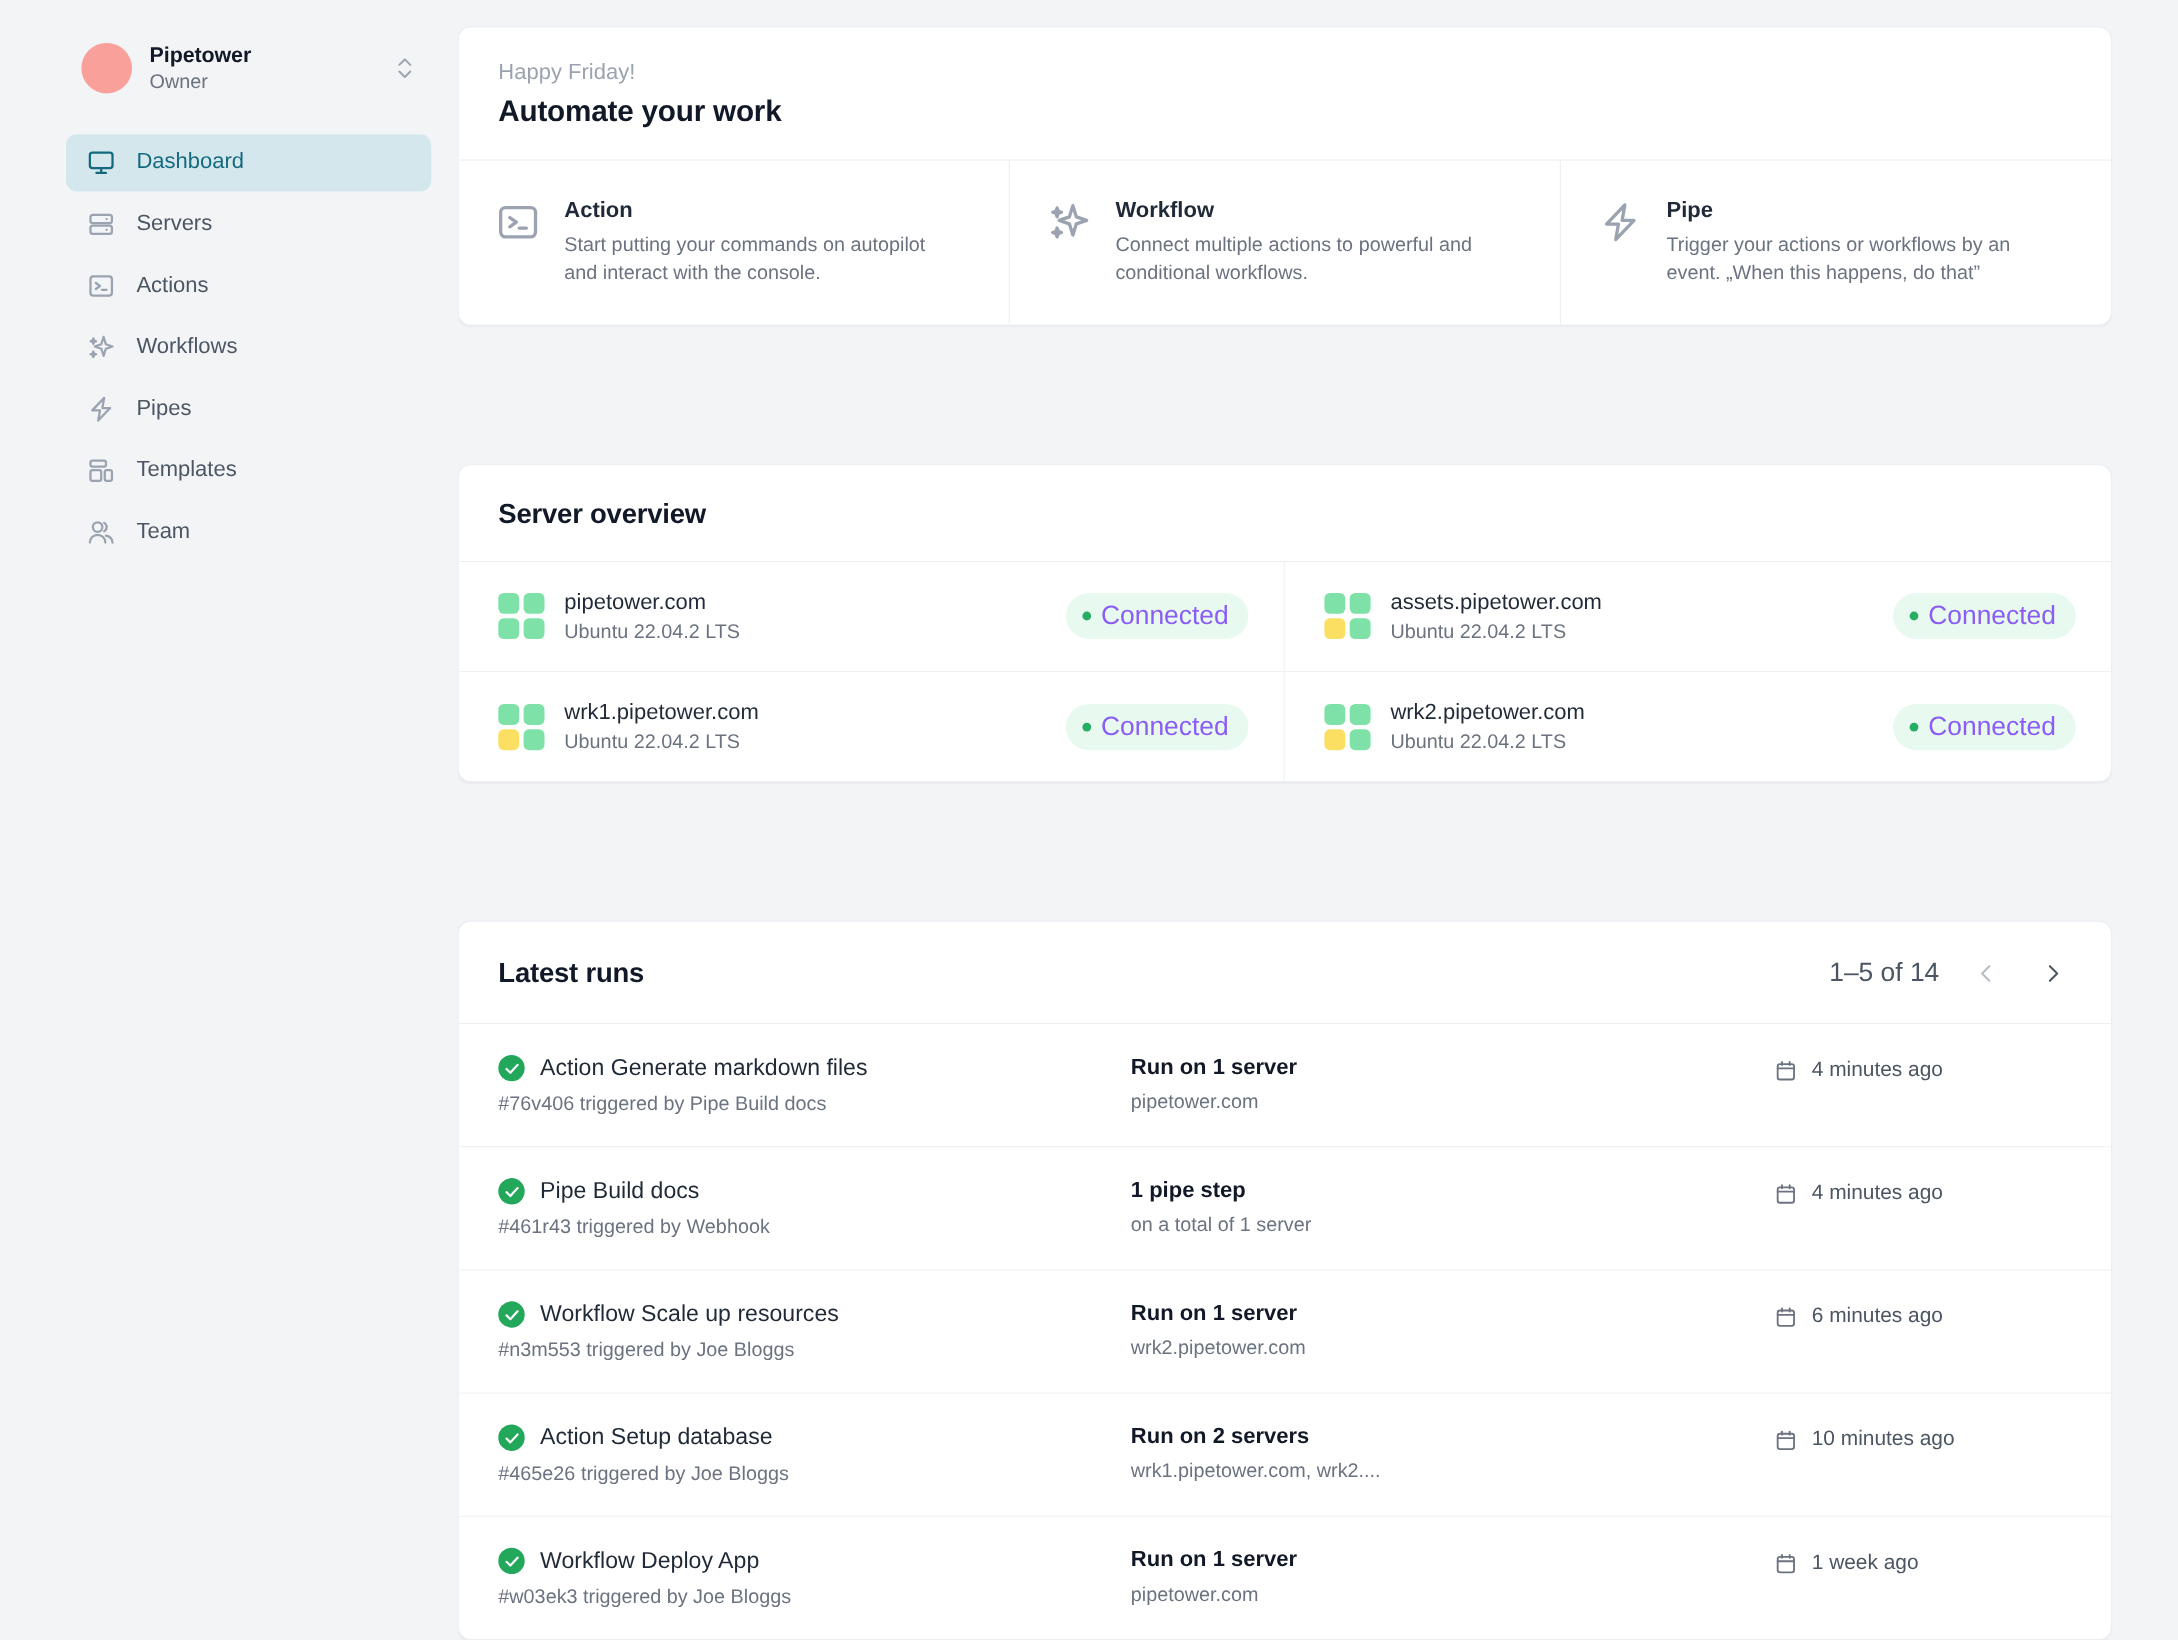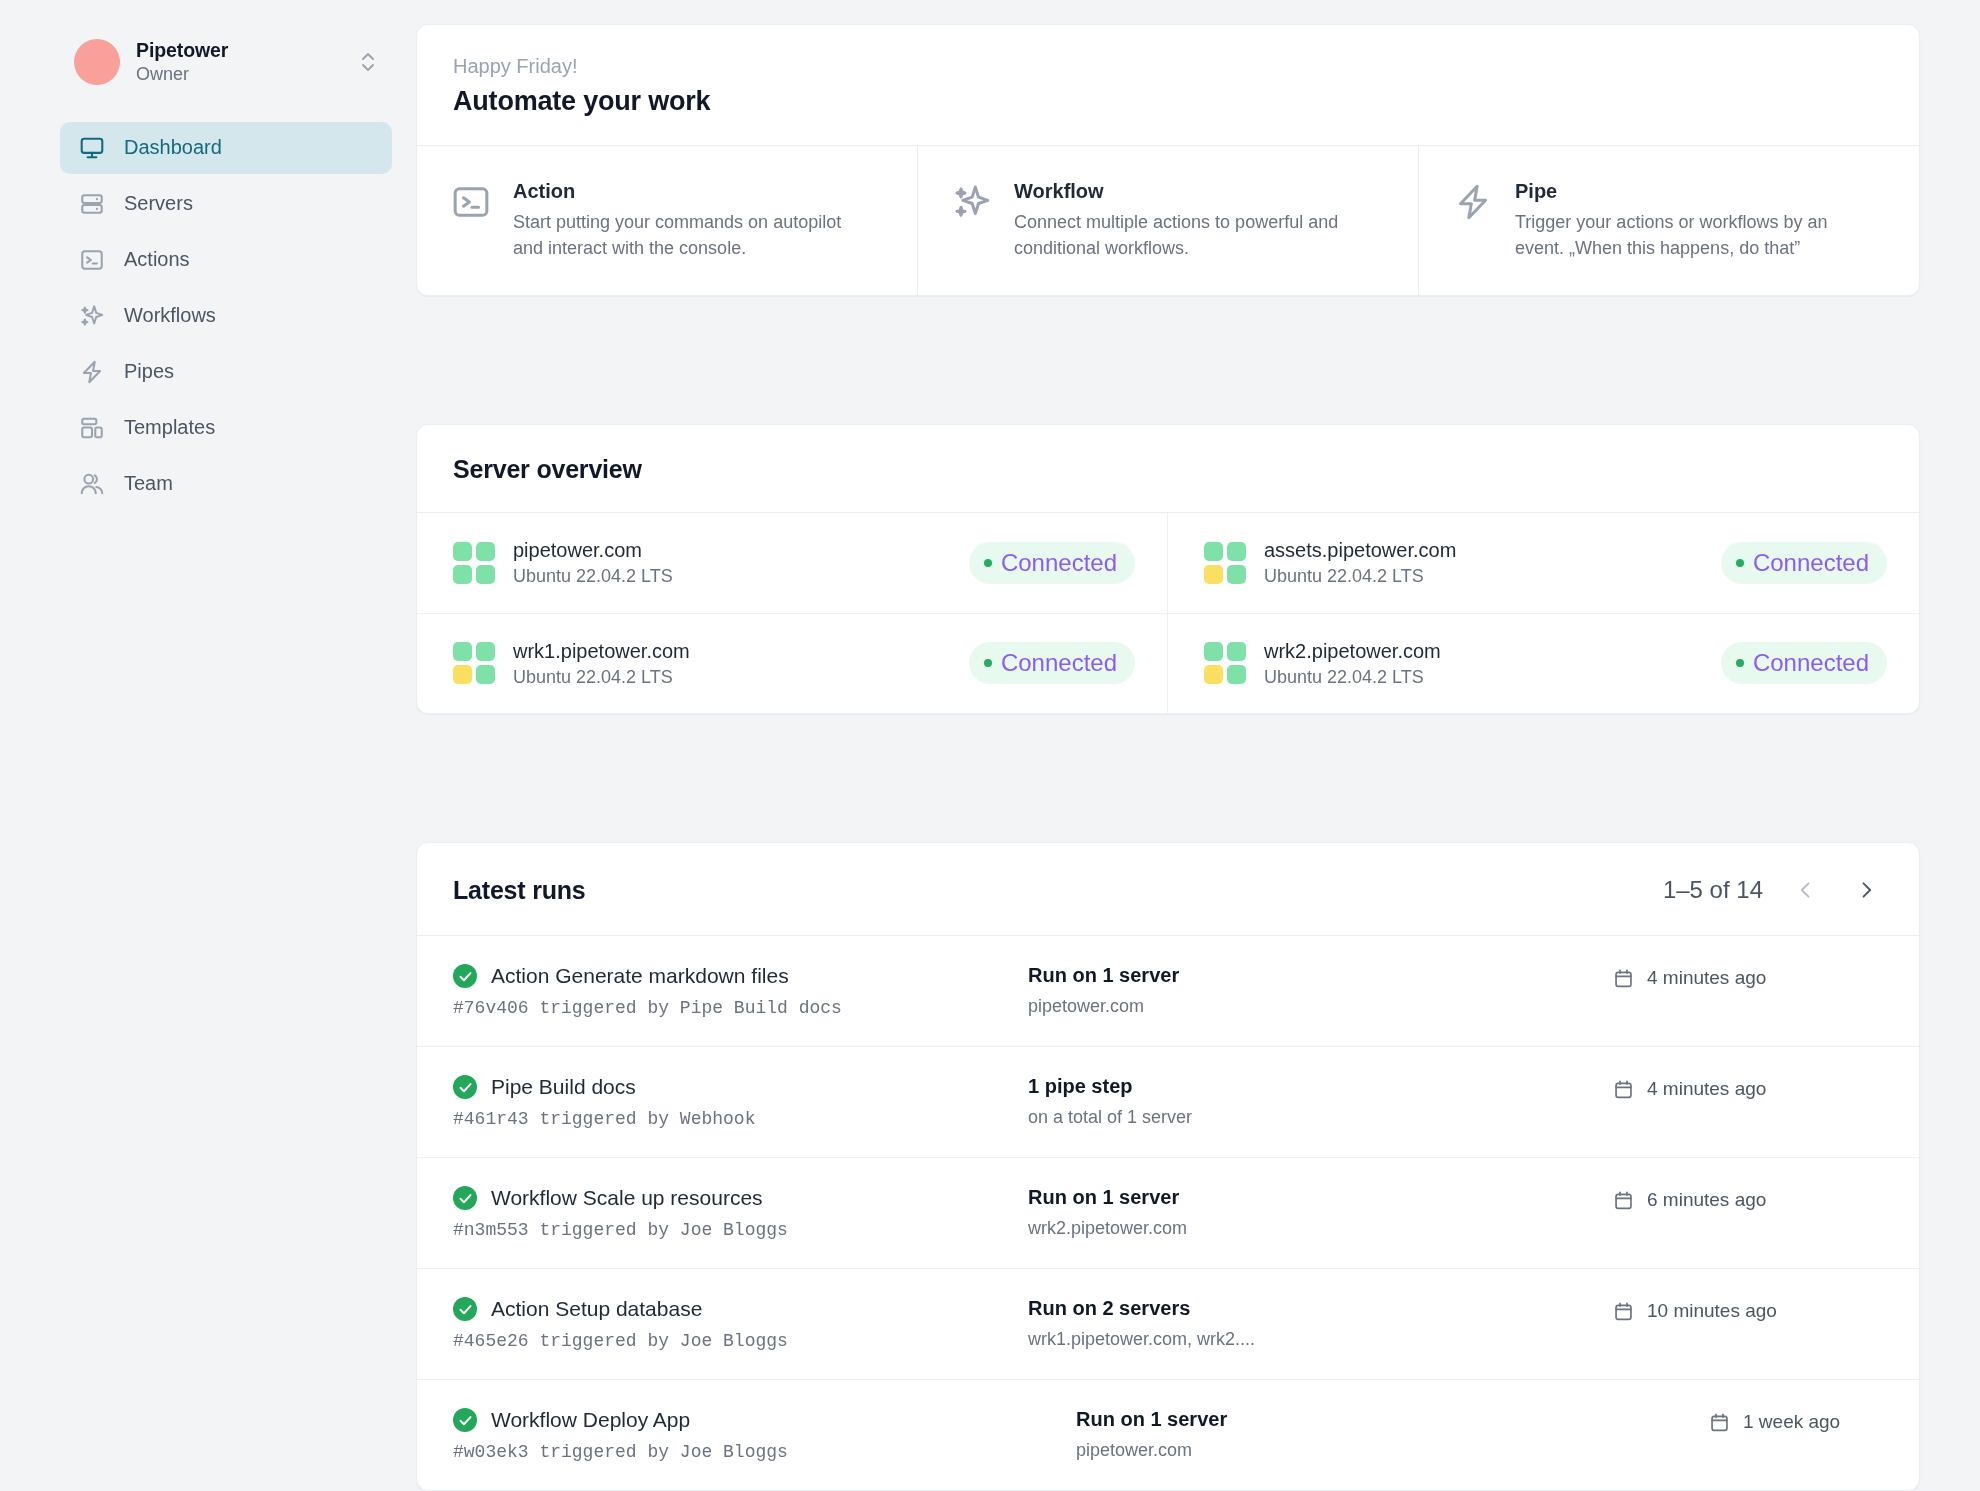--- a/index.html
+++ b/index.html
@@ -201,32 +201,32 @@
   .pager-btn.enabled { color: #4b5563; }
 
   .runs { border-top: 1px solid #eceff2; }
   .run-row {
     display: flex;
     align-items: flex-start;
     padding: 28px 36px 28px 36px;
     border-bottom: 1px solid #eff1f4;
     cursor: pointer;
   }
-  .run-row:last-child { border-bottom: none; gap: 48px; }
+  .run-row:last-child { border-bottom: none; }
 
   .run-main { flex: 0 0 575px; }
   .run-title-line { display: flex; align-items: center; gap: 14px; }
   .check {
     width: 24px; height: 24px; flex: 0 0 24px;
     border-radius: 50%;
     background: #22a75b;
     display: flex; align-items: center; justify-content: center;
   }
   .run-title { font-size: 21px; color: #1f2937; }
-  .run-sub { font-size: 18px; color: #6b7280; margin-top: 10px; font-family: Liberation Mono, monospace; }
+  .run-sub { font-size: 18px; color: #6b7280; margin-top: 10px; }
 
   .run-target { flex: 0 0 585px; }
   .run-target-title { font-size: 20px; font-weight: bold; color: #111827; }
   .run-target-sub { font-size: 18px; color: #6b7280; margin-top: 9px; }
 
   .run-time {
     flex: 1 1 auto;
     display: flex;
     align-items: center;
     gap: 12px;

